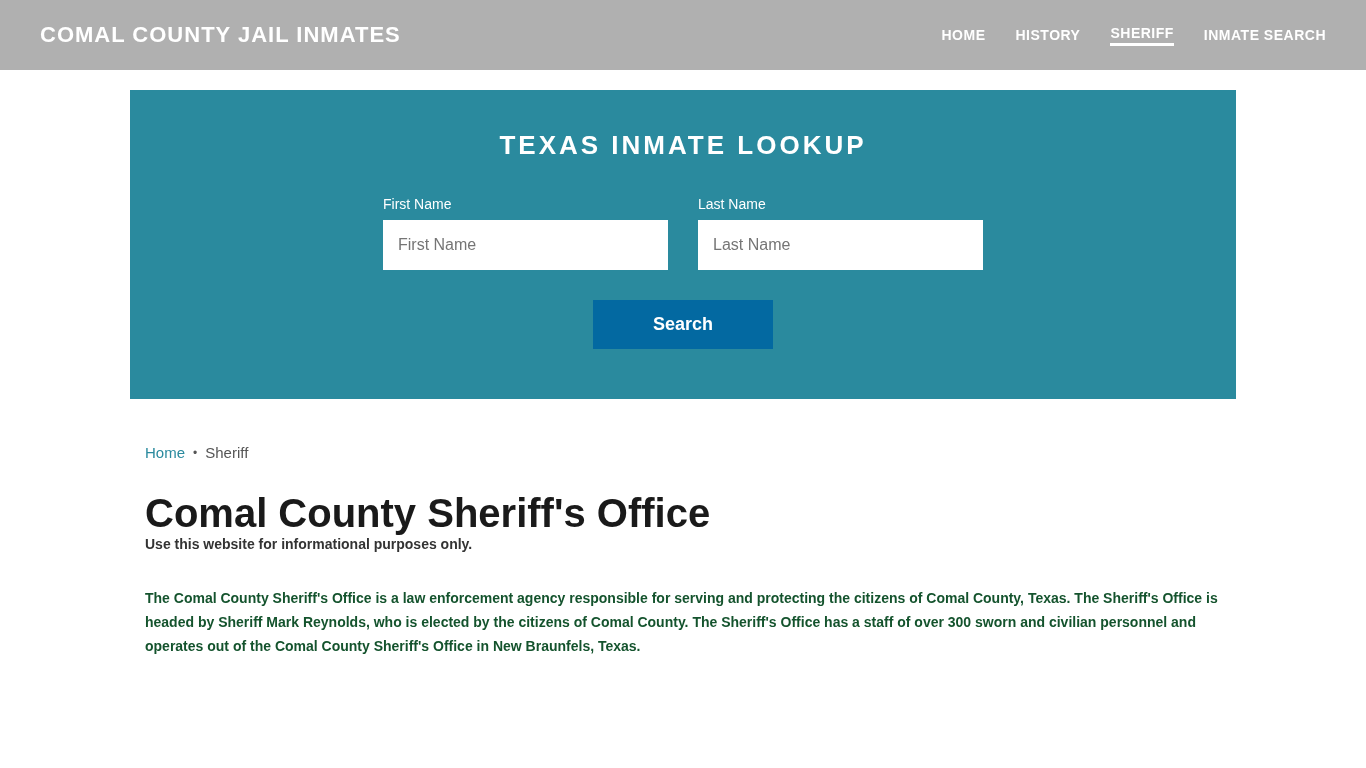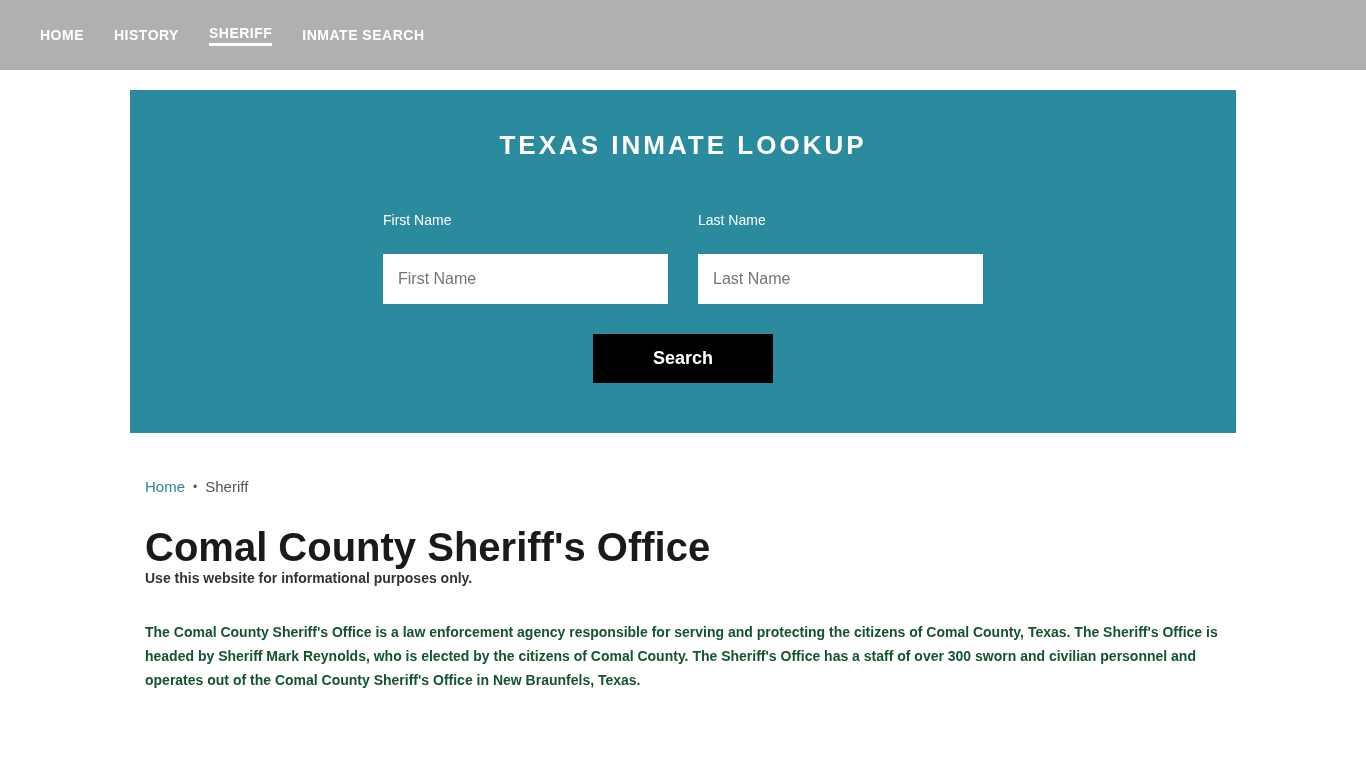--- a/index.html
+++ b/index.html
@@ -72,22 +72,21 @@
     }
     .form-row {
       display: flex;
       gap: 30px;
       justify-content: center;
       width: 100%;
     }
     .form-group {
       display: flex;
       flex-direction: column;
-      gap: 26px;
-      margin-top: 16px;
+      gap: 8px;
     }
     .form-label {
       color: #ffffff;
       font-size: 14px;
       font-weight: 400;
     }
     .form-input {
       width: 285px;
       height: 50px;
       padding: 0 15px;
@@ -95,21 +94,21 @@
       font-size: 16px;
       color: #888;
       background: #fff;
       outline: none;
     }
     .form-input.state-input {
       color: #2a8a9e;
       font-size: 16px;
     }
     .search-btn {
-      background: #000000;
+      background: #0369a1;
       color: #ffffff;
       border: none;
       padding: 14px 60px;
       font-size: 18px;
       font-weight: 600;
       cursor: pointer;
       margin-top: 10px;
     }
 
     
@@ -153,20 +152,21 @@
       font-size: 14px;
       font-weight: 700;
       color: #14532d;
       line-height: 1.7;
     }
   </style>
 </head>
 <body>
 
 <header class="header">
+  <span class="site-title">COMAL COUNTY JAIL INMATES</span>
   <nav class="nav">
     <a class="nav-item">HOME</a>
     <a class="nav-item">HISTORY</a>
     <a class="nav-item active">SHERIFF</a>
     <a class="nav-item">INMATE SEARCH</a>
   </nav>
 </header>
 
 <section class="search-section">
   <h2 class="search-title">TEXAS INMATE LOOKUP</h2>

